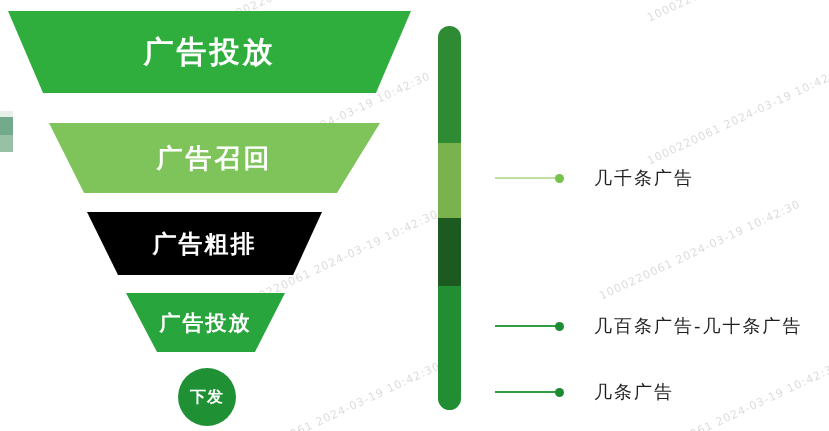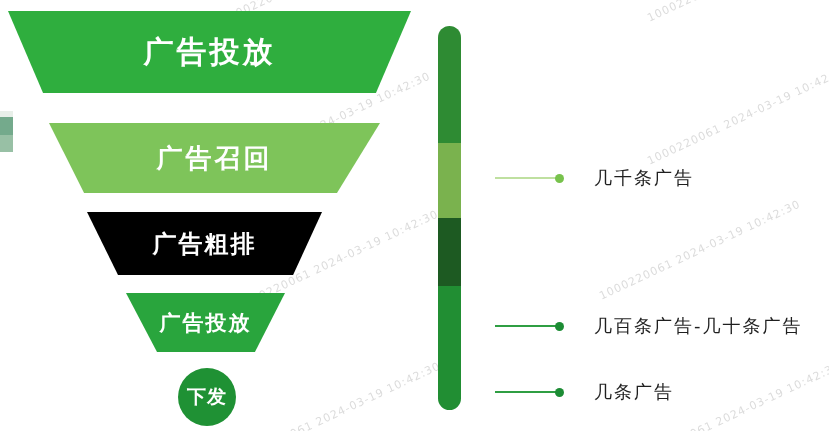--- a/index.html
+++ b/index.html
@@ -62,21 +62,21 @@
     font-size: 24px; letter-spacing: 2px;
   }
   .s4 {
     left: 126px; top: 293px; width: 159px; height: 59px;
     clip-path: polygon(0% 0%, 100% 0%, 81.1% 100%, 19.5% 100%);
     font-size: 21px; letter-spacing: 2px;
   }
   .s5 {
     left: 178px; top: 368px; width: 58px; height: 58px;
     border-radius: 50%;
-    font-size: 19px; letter-spacing: 1px;
+    font-size: 16px; letter-spacing: 1px;
   }
 
   
   .side-swatch { position: absolute; left: 0; top: 111px; width: 13px; z-index: 2; }
   .side-swatch .sw { display: block; width: 13px; }
   .sw1 { height: 6px; }
   .sw2 { height: 18px; }
   .sw3 { height: 17px; }
 
   

